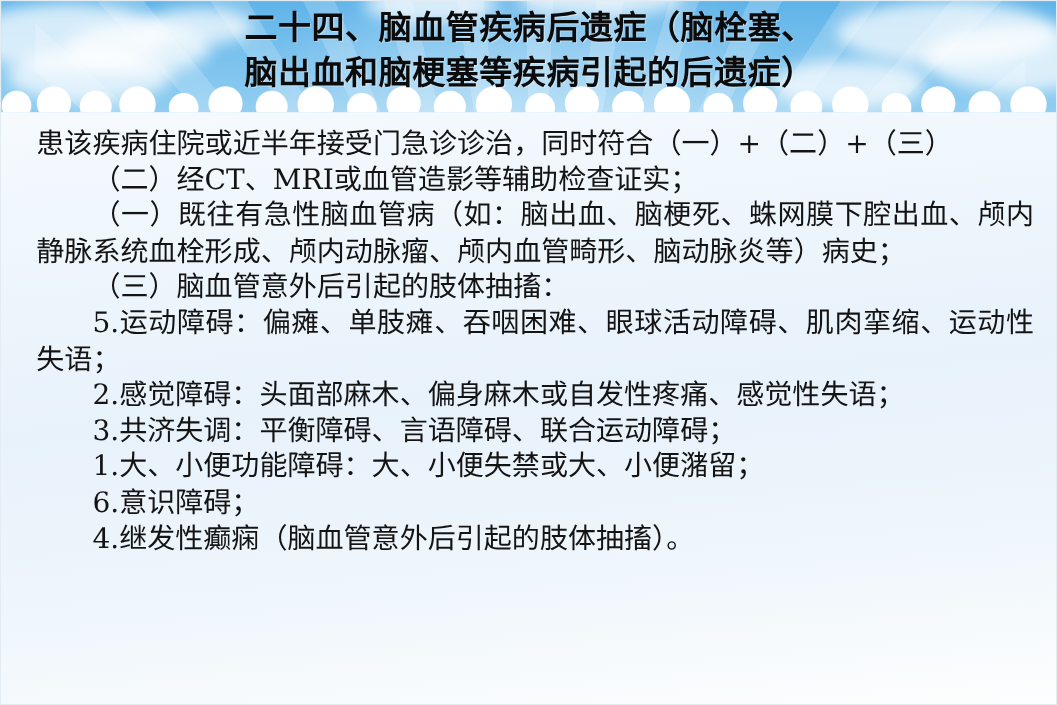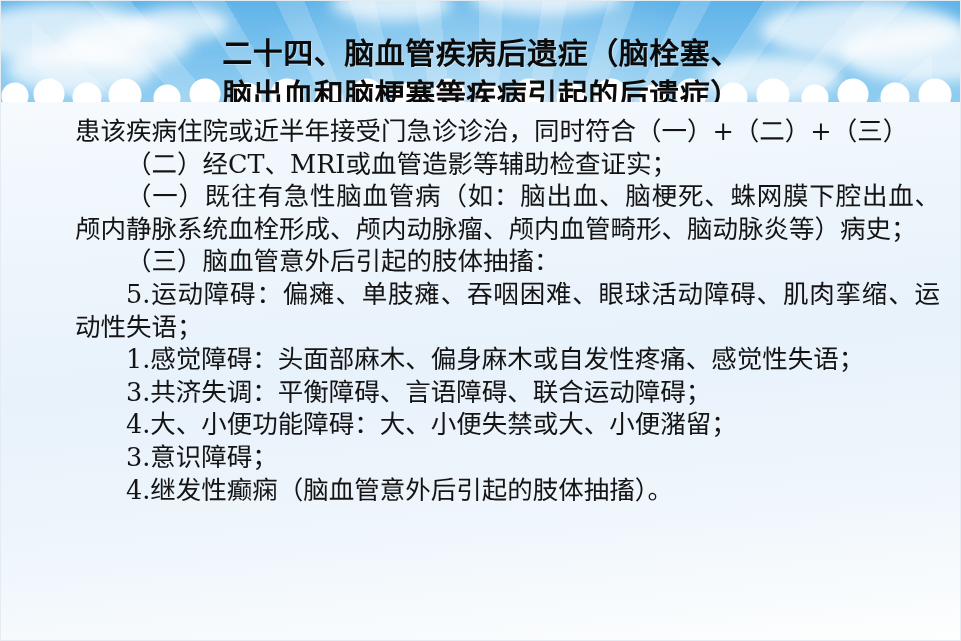--- a/index.html
+++ b/index.html
@@ -103,33 +103,32 @@
     width: 961px;
     text-align: center;
     font-family: "DejaVu Serif", "Liberation Serif", serif;
     font-size: 30px;
     font-weight: bold;
     line-height: 41px;
     color: #0b0b0b;
     letter-spacing: .5px;
     text-shadow: 1px 1px 0 rgba(255,255,255,.35);
     white-space: nowrap;
-    margin-top: 28px;
   }
   .banner-title .tline { display: block; }
 
   
   .content {
     position: absolute;
     left: 0;
     top: 101px;
     width: 961px;
     height: 540px;
     box-sizing: border-box;
-    padding: 13px 22px 0 74px;
+    padding: 13px 22px 0 32px;
   }
   .para {
     font-family: "DejaVu Serif", "Liberation Serif", serif;
     font-size: 25.5px;
     line-height: 32.6px;
     color: #141414;
     margin: 0;
     text-align: justify;
     text-justify: inter-character;
     letter-spacing: 0px;
@@ -163,20 +162,20 @@
       <span class="tline">脑出血和脑梗塞等疾病引起的后遗症）</span>
     </div>
   </div>
 
   <div class="content">
     <p class="para">患该疾病住院或近半年接受门急诊诊治，同时符合（一）+（二）+（三）</p>
     <p class="para indent">（二）经CT、MRI或血管造影等辅助检查证实；</p>
     <p class="para indent">（一）既往有急性脑血管病（如：脑出血、脑梗死、蛛网膜下腔出血、颅内静脉系统血栓形成、颅内动脉瘤、颅内血管畸形、脑动脉炎等）病史；</p>
     <p class="para indent">（三）脑血管意外后引起的肢体抽搐：</p>
     <p class="para indent">5.运动障碍：偏瘫、单肢瘫、吞咽困难、眼球活动障碍、肌肉挛缩、运动性失语；</p>
-    <p class="para indent">1.感觉障碍：头面部麻木、偏身麻木或自发性疼痛、感觉性失语；</p>
+    <p class="para indent">2.感觉障碍：头面部麻木、偏身麻木或自发性疼痛、感觉性失语；</p>
     <p class="para indent">3.共济失调：平衡障碍、言语障碍、联合运动障碍；</p>
-    <p class="para indent">4.大、小便功能障碍：大、小便失禁或大、小便潴留；</p>
-    <p class="para indent">3.意识障碍；</p>
+    <p class="para indent">1.大、小便功能障碍：大、小便失禁或大、小便潴留；</p>
+    <p class="para indent">6.意识障碍；</p>
     <p class="para indent">4.继发性癫痫（脑血管意外后引起的肢体抽搐）。</p>
   </div>
 
 </div>
 
 </body></html>

